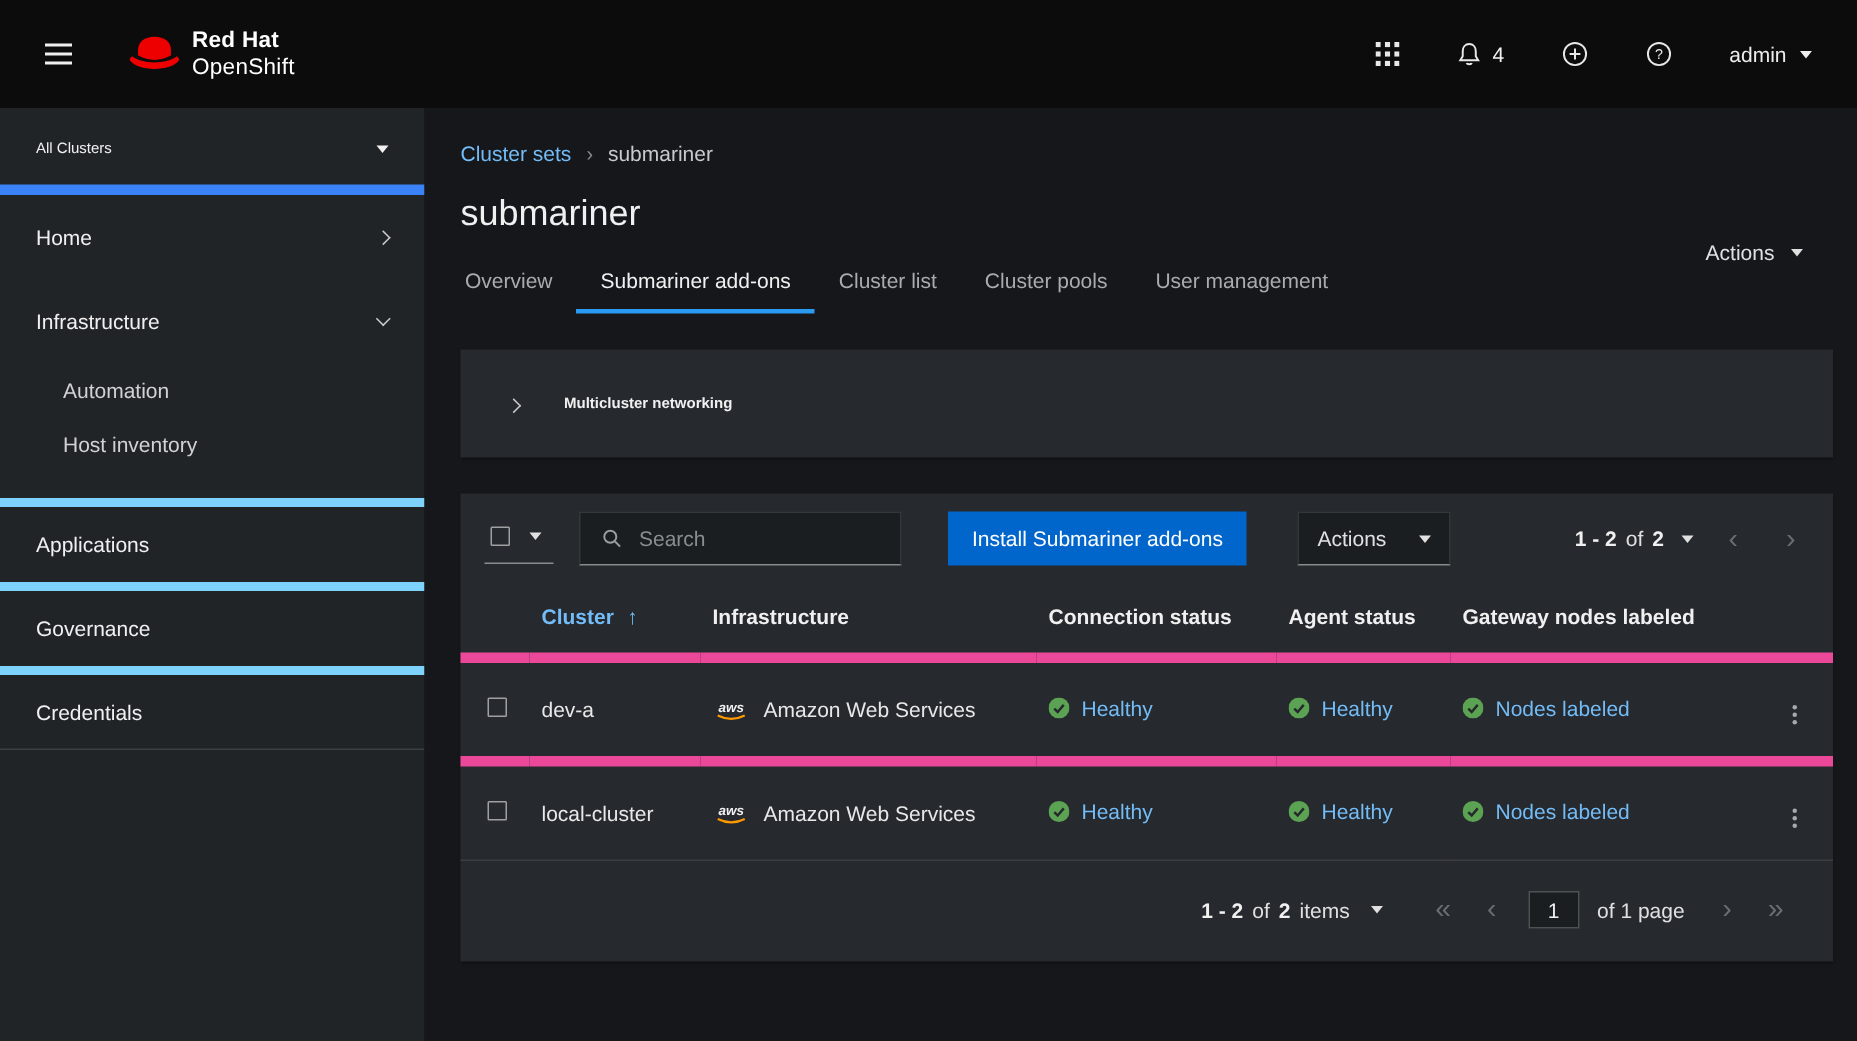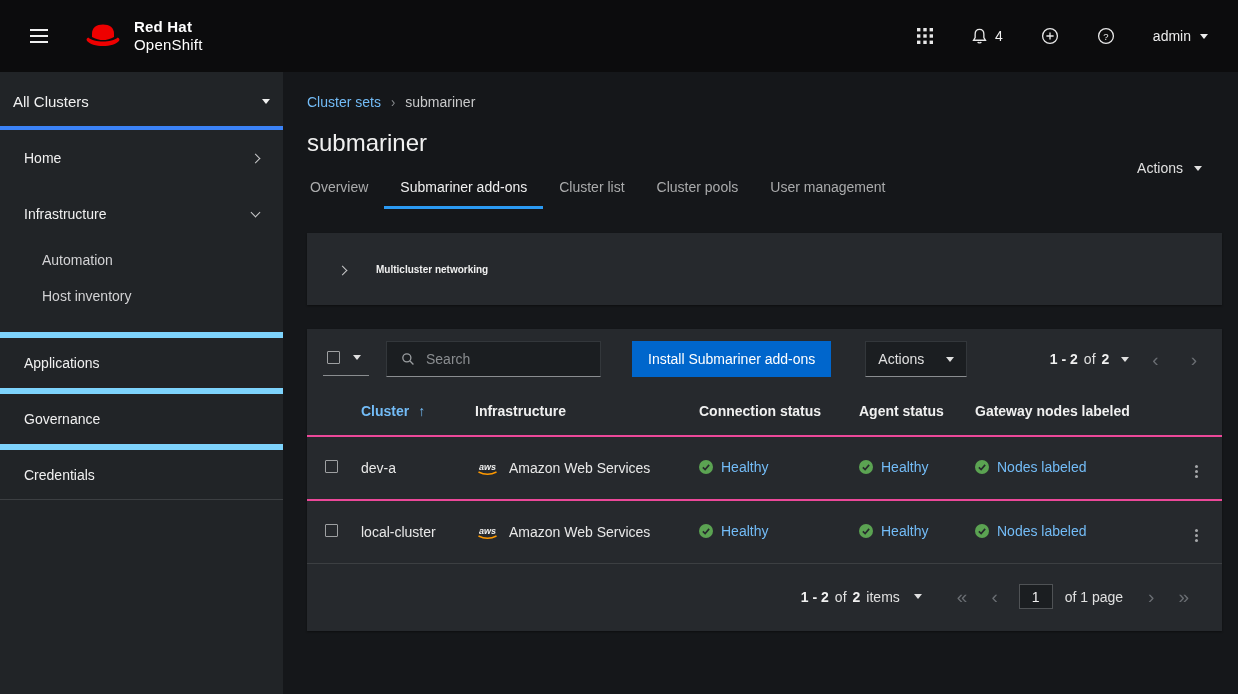--- a/index.html
+++ b/index.html
@@ -11,35 +11,35 @@
     -webkit-font-smoothing:antialiased;
   }
   button { background:none; border:none; color:inherit; font:inherit; cursor:pointer; padding:0; }
 
   
   .masthead { height:72px; background:#0c0c0d; display:flex; align-items:center; padding:0 24px; }
   .nav-toggle { margin-right:28px; padding:6px; }
   .hamburger { display:block; width:18px; height:2px; background:#f0f0f0; position:relative; }
   .hamburger::before,.hamburger::after { content:""; position:absolute; left:0; width:18px; height:2px; background:#f0f0f0; }
   .hamburger::before { top:-6px; } .hamburger::after { top:6px; }
-  .brand { display:flex; align-items:center; gap:10px; cursor:pointer; }
+  .brand { display:flex; align-items:center; gap:4px; cursor:pointer; }
   .brand-text { color:#fff; font-size:15px; line-height:18px; letter-spacing:.2px; }
   .brand-line1 { font-weight:700; }
   .mh-right { margin-left:auto; display:flex; align-items:center; gap:10px; }
   .mh-btn { display:flex; align-items:center; gap:7px; padding:8px 14px; color:#e8e8e8; }
   .mh-count { font-size:14px; color:#f0f0f0; }
   .user-btn { display:flex; align-items:center; gap:9px; font-size:14px; color:#ededed; padding:8px 6px 8px 14px; }
   .caret { display:inline-block; width:0; height:0; border-left:4px solid transparent; border-right:4px solid transparent; border-top:5px solid currentColor; }
 
   
   .app { display:flex; height:622px; }
 
   
   .sidebar { width:283px; min-width:283px; background:#212427; color:#f0f0f0; padding-top:4px; }
-  .perspective { height:54px; display:flex; align-items:center; justify-content:space-between; padding:0 13px; border-bottom:4px solid #3b82f6; cursor:pointer; font-size:15px; }
+  .perspective { height:54px; display:flex; align-items:center; justify-content:space-between; padding:0 24px; border-bottom:7px solid #3b82f6; cursor:pointer; font-size:10px; }
   .nav-item { height:56px; display:flex; align-items:center; justify-content:space-between; padding:0 24px; cursor:pointer; font-size:14px; color:#f0f0f0; }
   .nav-item.sep { border-top:6px solid #7dd3fc; }
   .nav-item.sep-bottom { border-bottom:1px solid #3c3f42; }
   .chev { display:inline-block; width:7px; height:7px; border-right:1.6px solid #c8c9ca; border-bottom:1.6px solid #c8c9ca; }
   .chev.right { transform:rotate(-45deg); }
   .chev.down  { transform:rotate(45deg); margin-top:-3px; }
   .subnav { list-style:none; margin:0 0 18px 0; padding:0; }
   .subnav li { margin-left:14px; padding:10px 16px 10px 28px; color:#d2d2d4; cursor:pointer; }
   .subnav li.active { background:#2e3236; border-left:4px solid #2b9af3; padding-left:24px; color:#fff; }
 
@@ -78,21 +78,21 @@
   .pg-summary .caret { margin-left:6px; }
   .pg-chev { color:#6a6e73; font-size:19px; line-height:1; padding:4px 9px; }
 
   
   table { width:100%; border-collapse:collapse; }
   col.c-check { width:46px; } col.c-cluster { width:114px; } col.c-infra { width:224px; }
   col.c-conn { width:160px; } col.c-agent { width:116px; } col.c-kebab { width:52px; }
   thead th { text-align:left; font-size:14px; font-weight:700; color:#f0f0f0; padding:14px 8px 16px; white-space:nowrap; }
   th.sortable { color:#73bcf7; cursor:pointer; }
   .sort-arrow { margin-left:9px; font-weight:400; }
-  tbody td { padding:15px 8px; color:#e8e8e8; border-top:2px solid #ec4899; white-space:nowrap; }
+  tbody td { padding:15px 8px; color:#e8e8e8; border-top:7px solid #ec4899; white-space:nowrap; }
   tbody tr:last-child td { border-bottom:1px solid #3c3f42; }
   td.check-cell, th.check-cell { padding-left:18px; }
   .infra-cell { display:flex; align-items:center; gap:9px; }
   .status { display:inline-flex; align-items:center; gap:8px; color:#73bcf7; cursor:pointer; }
   .kebab { display:inline-block; width:3px; height:3px; border-radius:50%; background:#a6a8aa; box-shadow:0 -5px 0 #a6a8aa, 0 5px 0 #a6a8aa; }
   .kebab-btn { padding:8px 12px; }
   td.kebab-cell { text-align:center; }
 
   
   .pagination-bottom { display:flex; justify-content:flex-end; align-items:center; gap:26px; padding:19px 24px 21px; color:#e0e0e0; }

